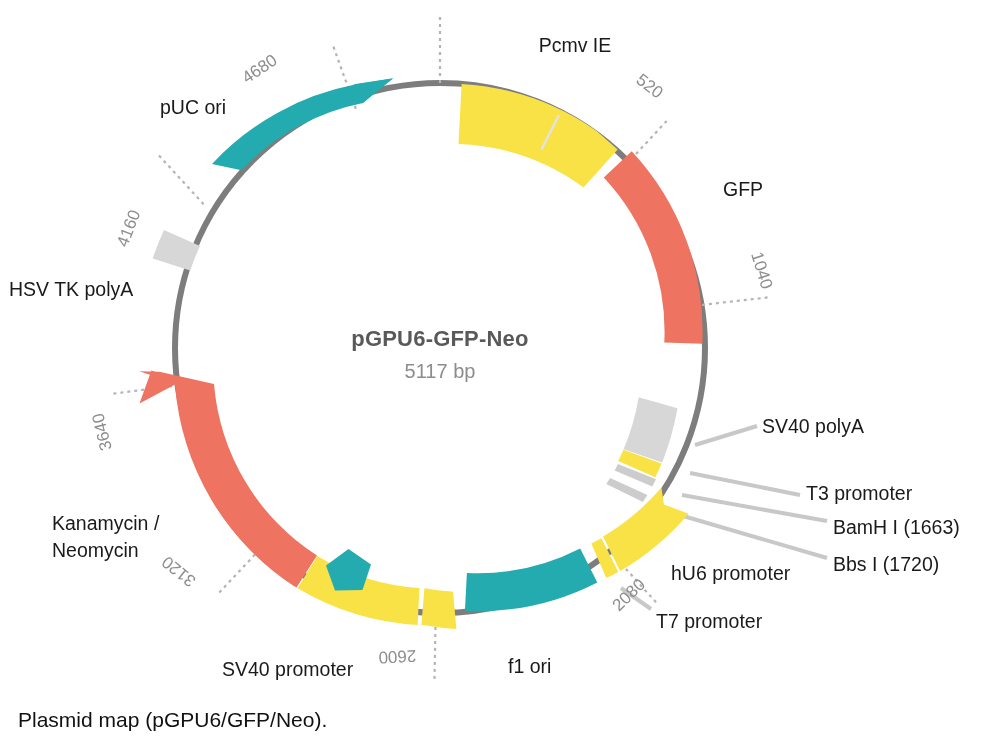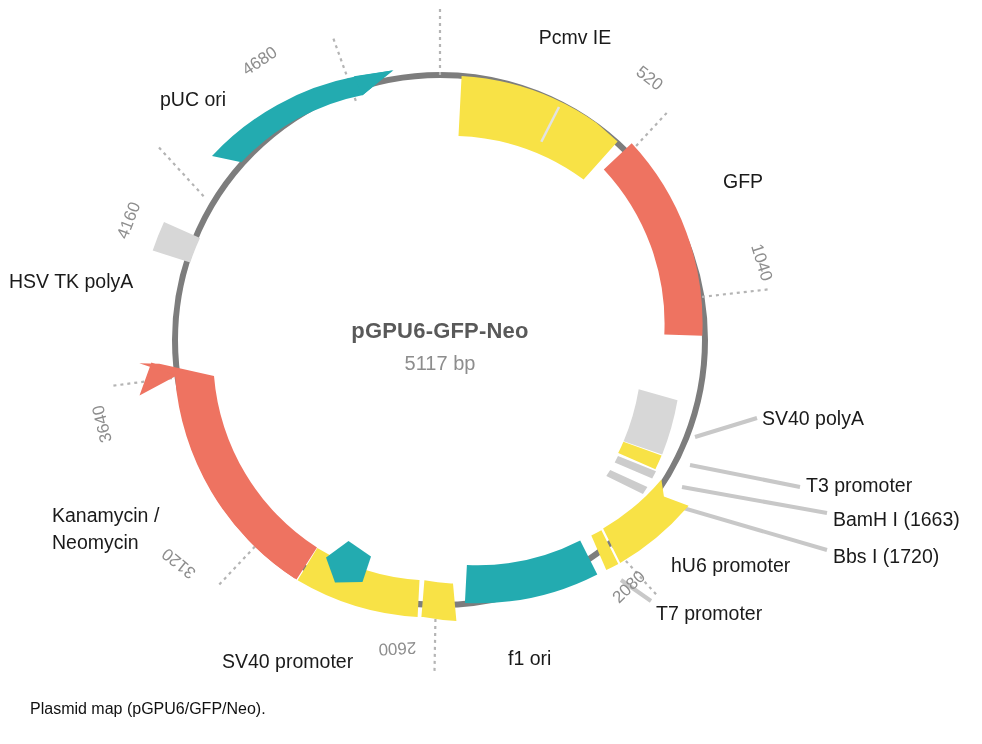--- a/index.html
+++ b/index.html
@@ -5,21 +5,21 @@
 <style>
   html,body{margin:0;padding:0;}
   body{
     width:982px;height:744px;
     background:#ffffff;
     font-family:"Liberation Sans", sans-serif;
     overflow:hidden;
     position:relative;
   }
   #plasmid-figure{
-    position:absolute;left:0;top:0;width:982px;height:592px;
+    position:absolute;left:0;top:8px;width:982px;height:592px;
   }
   svg#map-svg{display:block;}
   .feat-label{
     font-family:"Liberation Sans", sans-serif;
     font-size:19.5px;
     fill:#1a1a1a;
   }
   .tick-label{
     font-family:"Liberation Sans", sans-serif;
     font-size:17px;
@@ -36,24 +36,23 @@
     font-family:"Liberation Sans", sans-serif;
     font-size:20px;
     fill:#8d8d8d;
   }
   .leader{stroke:#c8c8c8;stroke-width:4;stroke-linecap:butt;}
   .tickmark{stroke:#b4b4b4;stroke-width:2.2;stroke-dasharray:3 4;}
   #caption{
     position:absolute;
     left:18px;top:700px;
     font-family:"Liberation Sans", sans-serif;
-    font-size:16px;
+    font-size:21px;
     color:#111111;
     white-space:nowrap;
-    margin-left:12px;
   }
 </style>
 </head>
 <body>
 
 <div id="plasmid-figure">
 
   <svg id="map-svg" width="982" height="744" viewBox="0 0 982 744">
 
     <circle cx="440" cy="340" r="265" fill="none" stroke="#7d7d7d" stroke-width="6"></circle>

